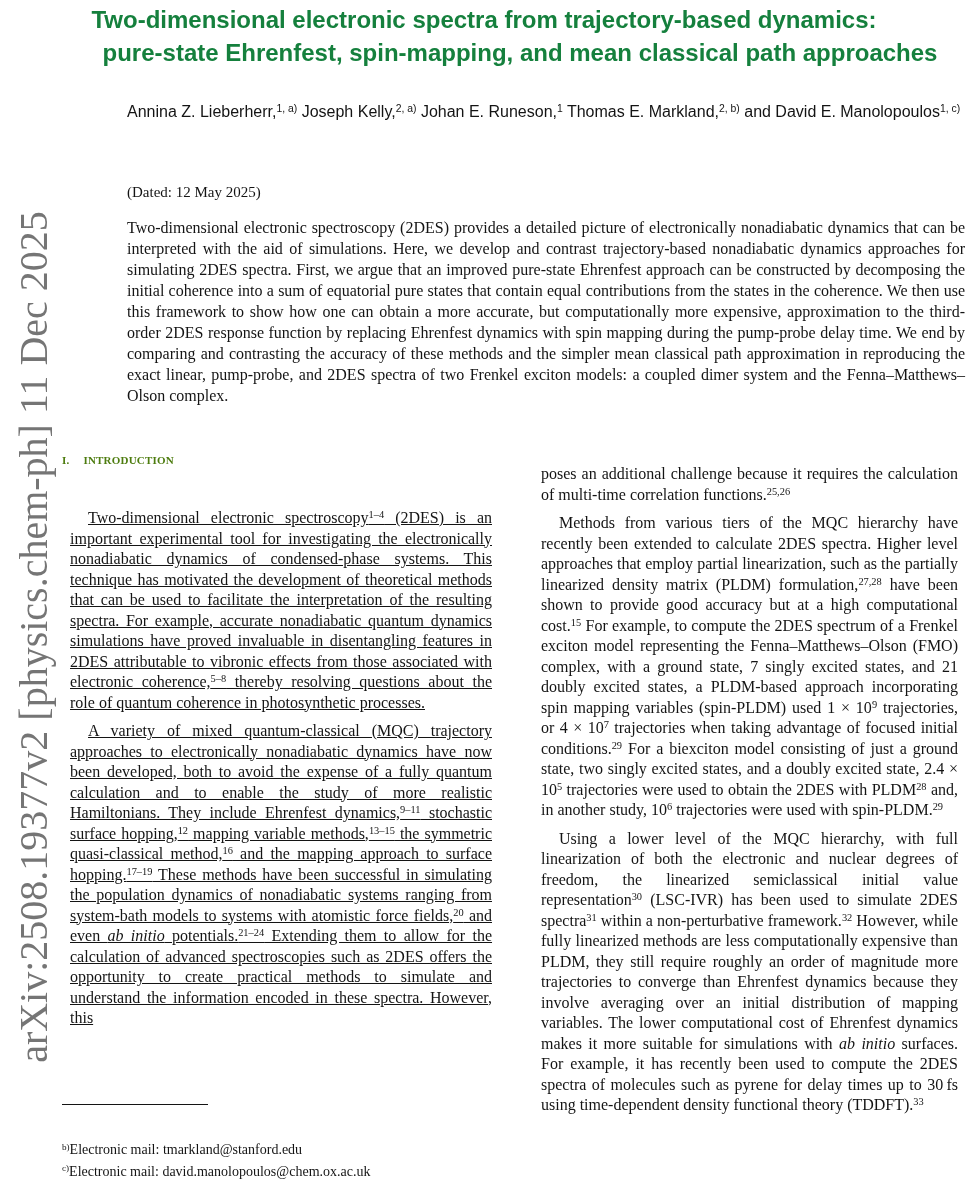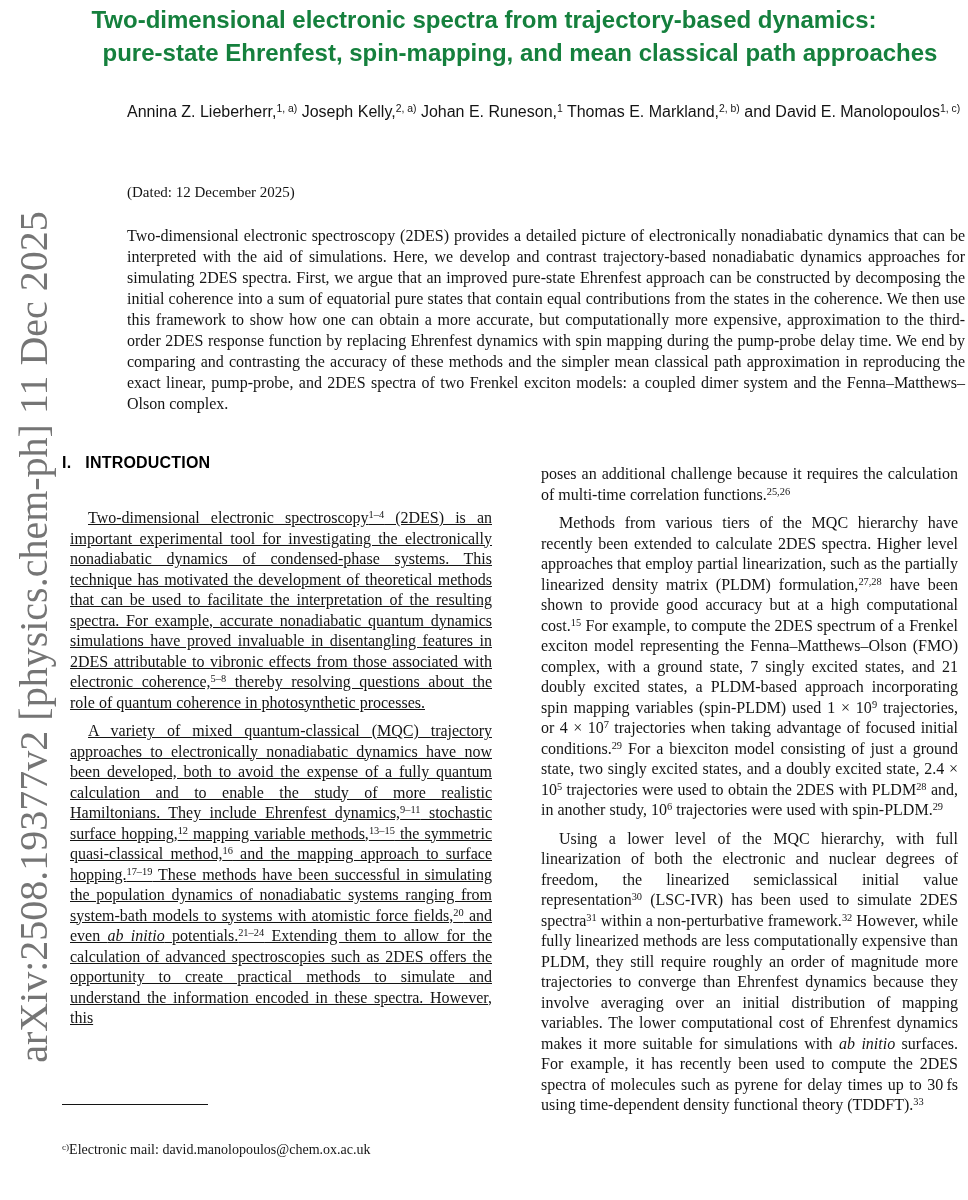--- a/index.html
+++ b/index.html
@@ -61,31 +61,30 @@
     font-size: 15px;
   }
   .abstract {
     position: absolute;
     left: 127px;
     top: 217px;
     width: 838px;
     font-size: 16px;
     line-height: 21px;
     text-align: justify;
-    margin-top: 8px;
   }
   .section-heading {
     position: absolute;
     left: 62px;
     top: 454px;
-    font-family: Liberation Sans, sans-serif;
+    font-family: Liberation Serif, serif;
     font-weight: bold;
-    font-size: 16px;
+    font-size: 11px;
     letter-spacing: 0.2px;
-    color: #000000;
+    color: #4d7c0f;
   }
   .section-heading .sec-num { margin-right: 14px; }
   .col {
     position: absolute;
     text-align: justify;
     font-size: 16px;
     line-height: 20.5px;
   }
   .col-left  { left: 62px;  top: 500px; width: 438px; text-decoration: underline; }
   .col-right { left: 533px; top: 456px; width: 433px; }
@@ -124,21 +123,21 @@
   <div class="watermark">arXiv:2508.19377v2 [physics.chem-ph] 11 Dec 2025</div>
 
   <div class="title-line l1">Two-dimensional electronic spectra from trajectory-based dynamics:</div>
   <div class="title-line l2">pure-state Ehrenfest, spin-mapping, and mean classical path approaches</div>
 
   <div class="authors">Annina Z. Lieberherr,<sup>1, a)</sup> Joseph Kelly,<sup>2, a)</sup> Johan E. Runeson,<sup>1</sup> Thomas E. Markland,<sup>2, b)</sup> and David E. Manolopoulos<sup>1, c)</sup></div>
 
   <div class="affiliations">
   </div>
 
-  <div class="dated">(Dated: 12 December 2025)</div>
+  <div class="dated">(Dated: 12 May 2025)</div>
 
   <div class="abstract">Two-dimensional electronic spectroscopy (2DES) provides a detailed picture of electronically nonadiabatic dynamics that can be interpreted with the aid of simulations. Here, we develop and contrast trajectory-based nonadiabatic dynamics approaches for simulating 2DES spectra. First, we argue that an improved pure-state Ehrenfest approach can be constructed by decomposing the initial coherence into a sum of equatorial pure states that contain equal contributions from the states in the coherence. We then use this framework to show how one can obtain a more accurate, but computationally more expensive, approximation to the third-order 2DES response function by replacing Ehrenfest dynamics with spin mapping during the pump-probe delay time. We end by comparing and contrasting the accuracy of these methods and the simpler mean classical path approximation in reproducing the exact linear, pump-probe, and 2DES spectra of two Frenkel exciton models: a coupled dimer system and the Fenna–Matthews–Olson complex.</div>
 
   <div class="section-heading">
     <span class="sec-num">I.</span><span>INTRODUCTION</span>
   </div>
 
   <div class="col col-left">
     <p class="indent">Two-dimensional electronic spectroscopy<sup>1–4</sup> (2DES) is an important experimental tool for investigating the electronically nonadiabatic dynamics of condensed-phase systems. This technique has motivated the development of theoretical methods that can be used to facilitate the interpretation of the resulting spectra. For example, accurate nonadiabatic quantum dynamics simulations have proved invaluable in disentangling features in 2DES attributable to vibronic effects from those associated with electronic coherence,<sup>5–8</sup> thereby resolving questions about the role of quantum coherence in photosynthetic processes.</p>
     <p class="indent">A variety of mixed quantum-classical (MQC) trajectory approaches to electronically nonadiabatic dynamics have now been developed, both to avoid the expense of a fully quantum calculation and to enable the study of more realistic Hamiltonians. They include Ehrenfest dynamics,<sup>9–11</sup> stochastic surface hopping,<sup>12</sup> mapping variable methods,<sup>13–15</sup> the symmetric quasi-classical method,<sup>16</sup> and the mapping approach to surface hopping.<sup>17–19</sup> These methods have been successful in simulating the population dynamics of nonadiabatic systems ranging from system-bath models to systems with atomistic force fields,<sup>20</sup> and even <em>ab initio</em> potentials.<sup>21–24</sup> Extending them to allow for the calculation of advanced spectroscopies such as 2DES offers the opportunity to create practical methods to simulate and understand the information encoded in these spectra. However, this</p>
@@ -146,16 +145,17 @@
 
   <div class="col col-right">
     <p>poses an additional challenge because it requires the calculation of multi-time correlation functions.<sup>25,26</sup></p>
     <p class="indent">Methods from various tiers of the MQC hierarchy have recently been extended to calculate 2DES spectra. Higher level approaches that employ partial linearization, such as the partially linearized density matrix (PLDM) formulation,<sup>27,28</sup> have been shown to provide good accuracy but at a high computational cost.<sup>15</sup> For example, to compute the 2DES spectrum of a Frenkel exciton model representing the Fenna–Matthews–Olson (FMO) complex, with a ground state, 7 singly excited states, and 21 doubly excited states, a PLDM-based approach incorporating spin mapping variables (spin-PLDM) used 1 × 10<sup>9</sup> trajectories, or 4 × 10<sup>7</sup> trajectories when taking advantage of focused initial conditions.<sup>29</sup> For a biexciton model consisting of just a ground state, two singly excited states, and a doubly excited state, 2.4 × 10<sup>5</sup> trajectories were used to obtain the 2DES with PLDM<sup>28</sup> and, in another study, 10<sup>6</sup> trajectories were used with spin-PLDM.<sup>29</sup></p>
     <p class="indent">Using a lower level of the MQC hierarchy, with full linearization of both the electronic and nuclear degrees of freedom, the linearized semiclassical initial value representation<sup>30</sup> (LSC-IVR) has been used to simulate 2DES spectra<sup>31</sup> within a non-perturbative framework.<sup>32</sup> However, while fully linearized methods are less computationally expensive than PLDM, they still require roughly an order of magnitude more trajectories to converge than Ehrenfest dynamics because they involve averaging over an initial distribution of mapping variables. The lower computational cost of Ehrenfest dynamics makes it more suitable for simulations with <em>ab initio</em> surfaces. For example, it has recently been used to compute the 2DES spectra of molecules such as pyrene for delay times up to 30 fs using time-dependent density functional theory (TDDFT).<sup>33</sup></p>
   </div>
 
   <div class="footnote-rule"></div>
 
   <div class="footnotes">
+    <div><sup>b)</sup>Electronic mail: tmarkland@stanford.edu</div>
     <div><sup>c)</sup>Electronic mail: david.manolopoulos@chem.ox.ac.uk</div>
   </div>
 
 </div>
 
 </body></html>

